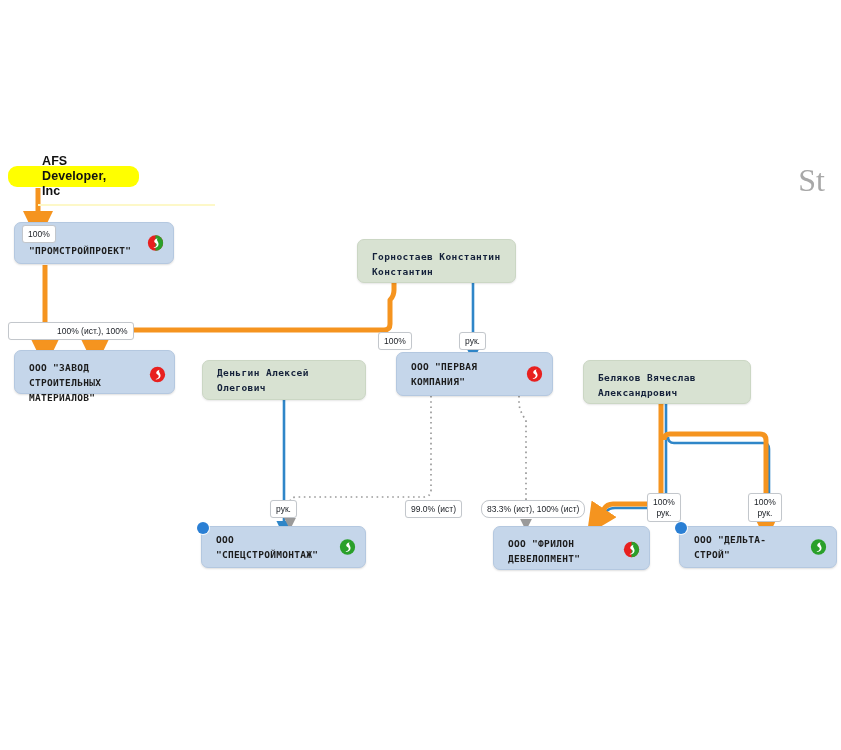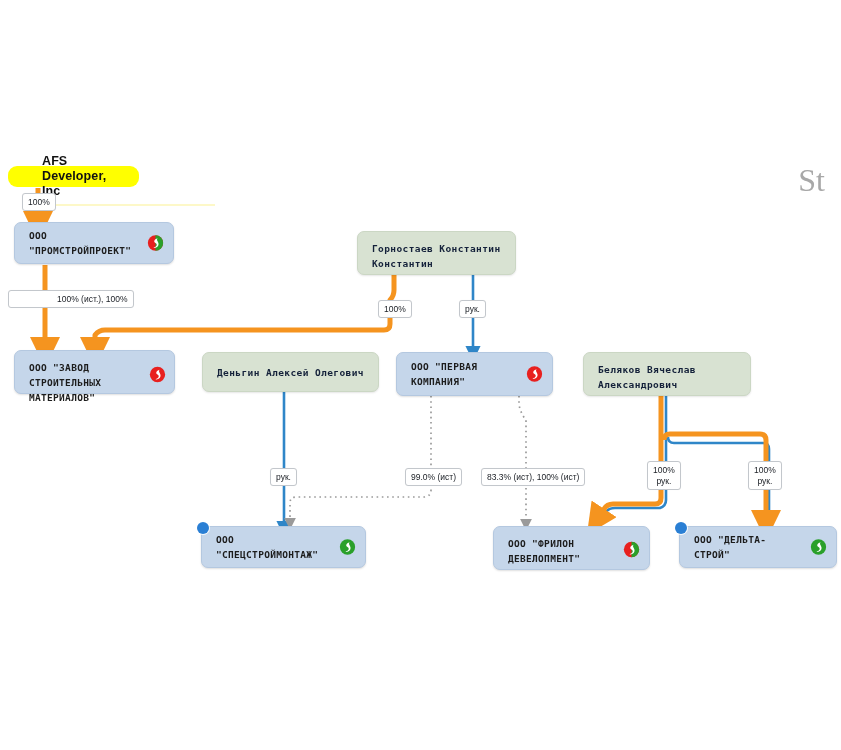--- a/index.html
+++ b/index.html
@@ -58,20 +58,21 @@
     font-size: 9.5px;
     letter-spacing: 0.3px;
   }
 
   
   .node.person {
     background: #d8e2d2;
     border: 1px solid #cbd7c4;
     box-shadow: 0 1px 2px rgba(0,0,0,0.10);
     padding: 0 14px;
+    margin-top: 8px;
   }
   .node.person .label {
     font-weight: bold;
     font-family: "DejaVu Sans Mono", "Liberation Mono", monospace;
     font-size: 9.5px;
     letter-spacing: 0.4px;
     color: #14213a;
   }
 
   
@@ -119,20 +120,21 @@
     border: 1px solid #c3c7cc;
     border-radius: 3px;
     font-size: 8.5px;
     color: #20242a;
     line-height: 11px;
     padding: 2.5px 5px;
     white-space: nowrap;
     text-align: center;
     font-family: "Liberation Sans", sans-serif;
     box-shadow: 0 0 1px rgba(0,0,0,0.05);
+    margin-top: 32px;
   }
   .edge-label.two-line { line-height: 11px; }
 
   
   #watermark {
     position: absolute;
     right: 16px;
     top: 162px;
     font-family: "Liberation Serif", serif;
     font-size: 32px;
@@ -231,21 +233,21 @@
     <div>
       <div class="label">ООО "ЗАВОД СТРОИТЕЛЬНЫХ</div>
       <div class="label">МАТЕРИАЛОВ"</div>
     </div>
     <svg class="logo" viewBox="0 0 20 20" style="top:15px; transform:none; right:8px;">
       <circle cx="10" cy="10" r="9" fill="#e8201f"></circle>
       <path d="M12.6 4.4 C8 5.4 7.6 9 10 10 C12.4 11 12 14.6 7.4 15.6 C11 16.4 14.4 13.6 13.4 10 C12.6 7.4 10.8 6.2 12.6 4.4 Z" fill="#ffffff"></path>
     </svg>
   </div>
 
-  <div class="node person" style="left:202px; top:352px; width:177px; height:40px;">
+  <div class="node person" style="left:202px; top:352px; width:164px; height:40px;">
     <span class="label">Деньгин Алексей Олегович</span>
   </div>
 
   <div class="node company" style="left:396px; top:352px; width:157px; height:44px;">
     <span class="label">ООО "ПЕРВАЯ КОМПАНИЯ"</span>
     <svg class="logo" viewBox="0 0 20 20">
       <circle cx="10" cy="10" r="9" fill="#e8201f"></circle>
       <path d="M12.6 4.4 C8 5.4 7.6 9 10 10 C12.4 11 12 14.6 7.4 15.6 C11 16.4 14.4 13.6 13.4 10 C12.6 7.4 10.8 6.2 12.6 4.4 Z" fill="#ffffff"></path>
     </svg>
   </div>
@@ -292,21 +294,21 @@
   <div class="edge-label" style="left:8px; top:290px;padding-left:48px;">100% (ист.), 100%</div>
 
   <div class="edge-label" style="left:378px; top:300px;">100%</div>
 
   <div class="edge-label" style="left:459px; top:300px;">рук.</div>
 
   <div class="edge-label" style="left:270px; top:468px;">рук.</div>
 
   <div class="edge-label" style="left:405px; top:468px;">99.0% (ист)</div>
 
-  <div class="edge-label" style="left:481px; top:468px;">83.3% (ист), 100% (ист)</div>
+  <div class="edge-label" style="left:481px; top:468px;border-radius:8px;">83.3% (ист), 100% (ист)</div>
 
   <div class="edge-label two-line" style="left:647px; top:461px;">
     <div>100%</div>
     <div>рук.</div>
   </div>
 
   <div class="edge-label two-line" style="left:748px; top:461px;">
     <div>100%</div>
     <div>рук.</div>
   </div>

